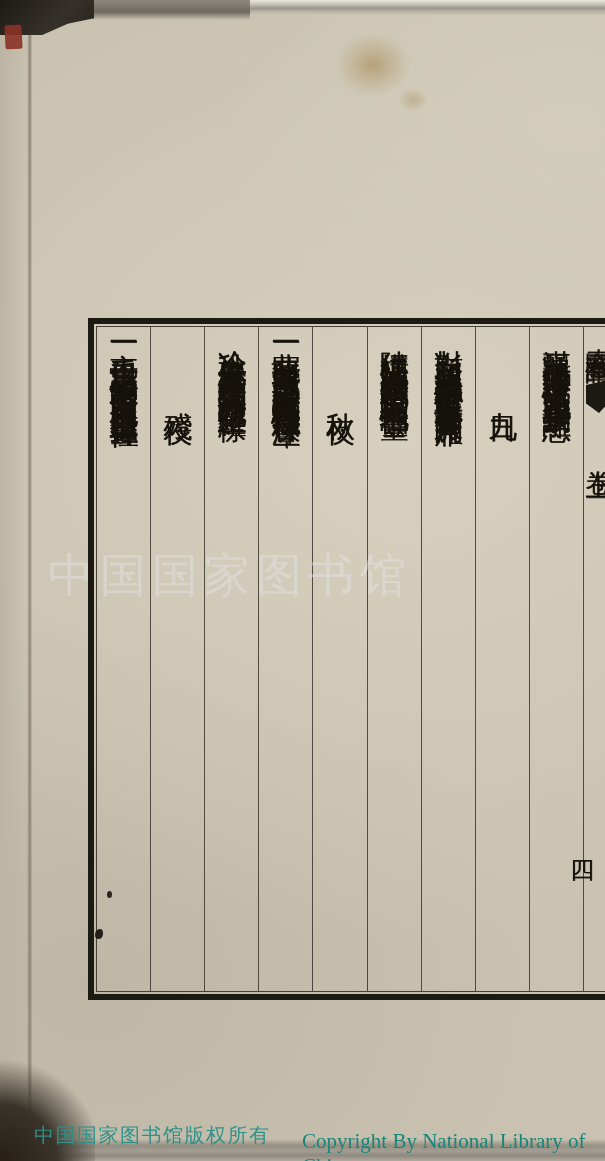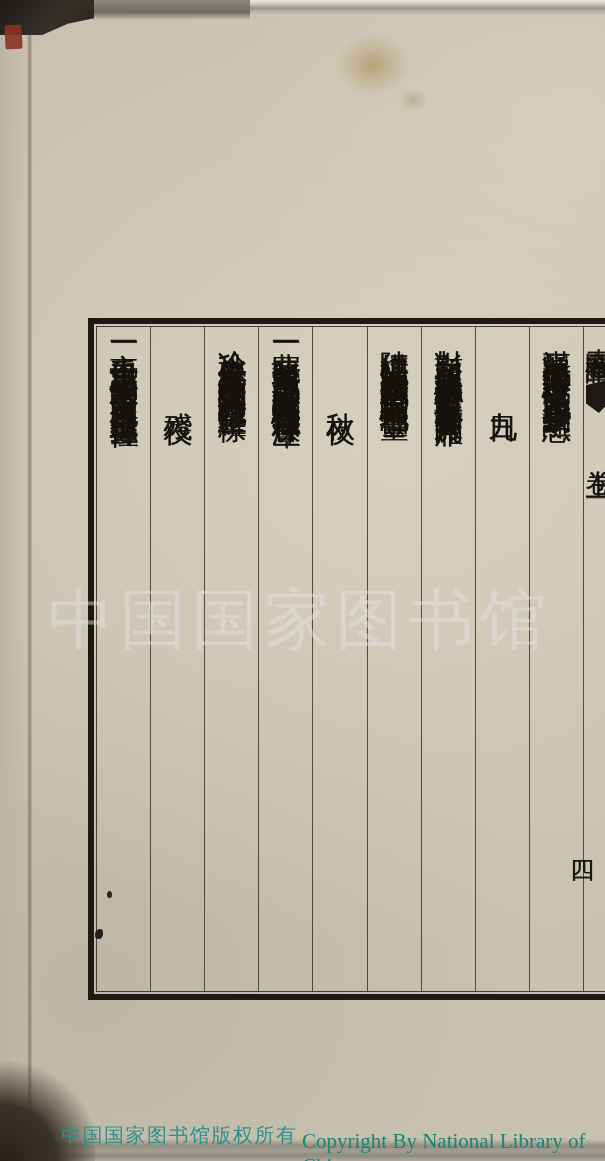--- a/index.html
+++ b/index.html
@@ -69,26 +69,26 @@
             color: #16120c; text-shadow: .5px .4px 0 rgba(22,18,12,.85);
             border-right: 1px solid rgba(50,44,34,.8); box-sizing: border-box; }
   .fishtail { display: inline-block; width: 26px; height: 34px; margin: 4px 0;
               background: #1c1914;
               clip-path: polygon(0 18%, 100% 0, 100% 58%, 50% 100%, 0 72%); }
   .page-num { position: absolute; top: 515px; right: 20px;
               font-size: 24px; line-height: 24px; letter-spacing: 0; }
 
   
   .watermark { position: absolute; left: 48px; top: 545px; z-index: 30;
-               font-size: 66px; letter-spacing: 6px; white-space: nowrap;
-               color: rgba(228,228,232,.45); pointer-events: none; margin-top: 30px; }
+               font-size: 46px; letter-spacing: 6px; white-space: nowrap;
+               color: rgba(228,228,232,.45); pointer-events: none; }
 
   
   .copyright-zh { position: absolute; left: 34px; top: 1122px; z-index: 45;
-                  font-size: 20px; letter-spacing: 1.5px; color: #2e918a; margin-left: 27px; }
+                  font-size: 20px; letter-spacing: 1.5px; color: #2e918a; }
   .copyright-en { position: absolute; left: 302px; top: 1129px; z-index: 45;
                   font-family: "Liberation Serif", serif;
                   font-size: 21px; color: #17857a; }
 </style>
 </head>
 <body>
 
 <div class="scan">
 
   <div class="left-shade"></div>

